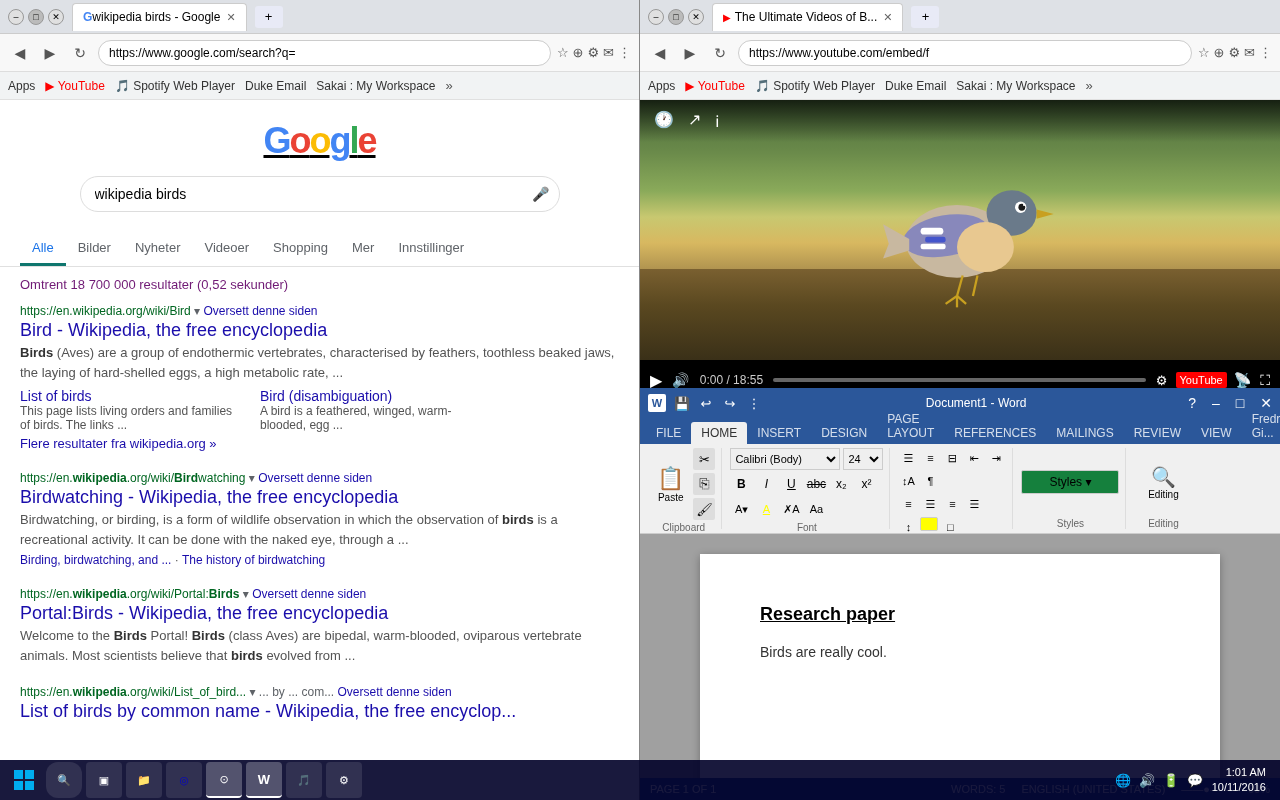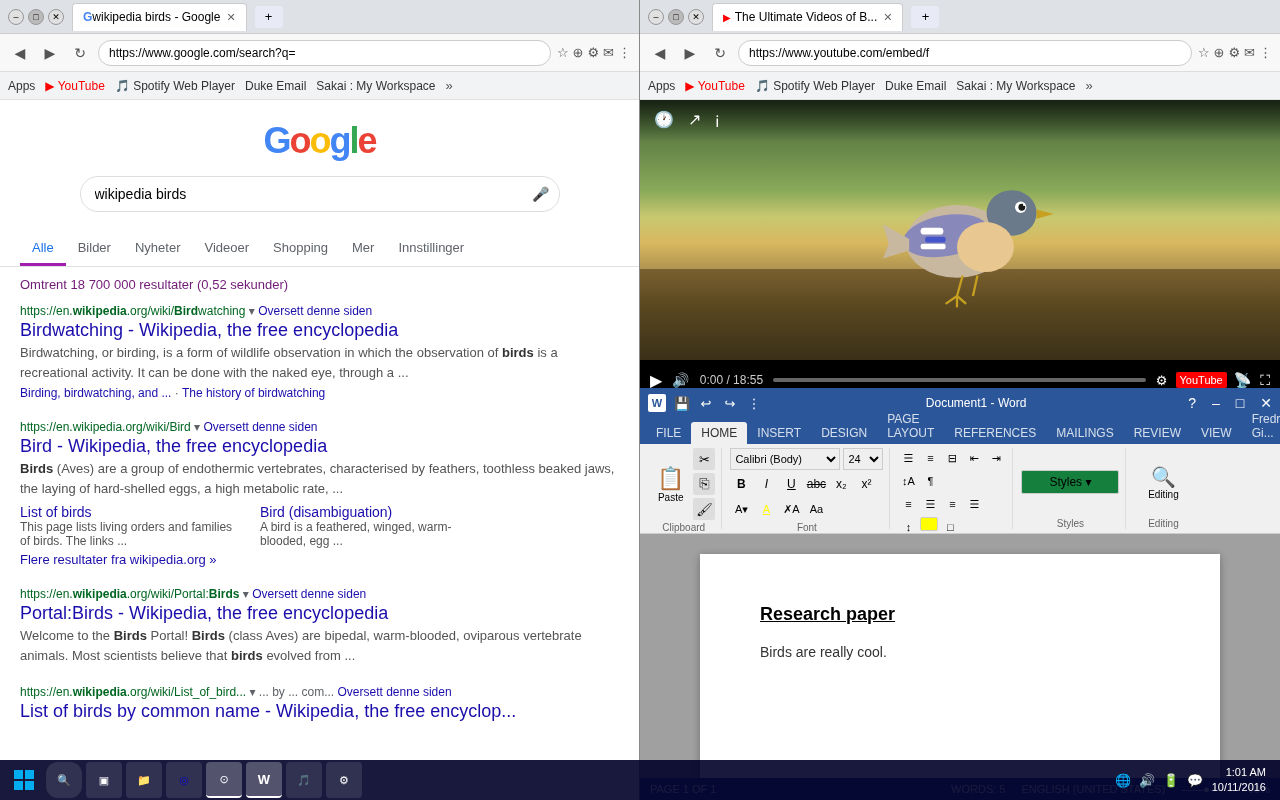--- a/index.html
+++ b/index.html
@@ -73,40 +73,40 @@
     .bookmarks-bar {
       height: 28px; background: #f1f3f4;
       display: flex; align-items: center;
       padding: 0 8px; gap: 10px;
       border-bottom: 1px solid #e0e0e0; font-size: 12px; color: #333;
     }
     .bookmark-item { cursor: pointer; color: #333; display: flex; align-items: center; gap: 3px; }
 
     
     .google-content { flex: 1; background: #fff; overflow-y: auto; padding: 0; }
-    .google-header { display: flex; flex-direction: column; align-items: center; padding: 20px 0 10px; }
+    .google-header { display: flex; flex-direction: column; align-items: center; padding: 20px 0 10px; text-decoration: underline; }
     .google-logo { font-size: 36px; font-weight: bold; letter-spacing: -2px; margin-bottom: 14px; }
     .g-blue { color: #4285f4; }
     .g-red { color: #ea4335; }
     .g-yellow { color: #fbbc05; }
     .g-green { color: #34a853; }
     .search-box-wrapper { position: relative; width: 480px; }
     .search-box {
       width: 100%; height: 36px; border: 1px solid #ddd; border-radius: 18px;
       padding: 0 40px 0 14px; font-size: 14px; outline: none;
     }
     .search-mic { position: absolute; right: 10px; top: 50%; transform: translateY(-50%); font-size: 14px; color: #4285f4; cursor: pointer; }
 
     
     .search-tabs {
       display: flex; gap: 0; border-bottom: 1px solid #e0e0e0;
       padding: 0 20px; margin-top: 10px; width: 100%;
     }
     .s-tab { padding: 8px 12px; font-size: 13px; color: #5f6368; cursor: pointer; border-bottom: 3px solid transparent; }
-    .s-tab.active { color: #1a73e8; border-bottom: 3px solid #a21caf; font-weight: 500; }
+    .s-tab.active { color: #1a73e8; border-bottom: 3px solid #0f766e; font-weight: 500; }
 
     
     .search-results { padding: 10px 20px; }
     .results-count { font-size: 13px; color: #701a75; margin-bottom: 12px; }
     .result-item { margin-bottom: 20px; }
     .result-url { font-size: 12px; color: #006621; margin-bottom: 2px; }
     .result-title { font-size: 18px; color: #1a0dab; cursor: pointer; }
     .result-desc { font-size: 13px; color: #545454; line-height: 1.5; margin-top: 2px; }
     .result-desc b { color: #333; }
     .sub-results { display: flex; gap: 20px; margin: 6px 0 4px 0; }
@@ -318,56 +318,56 @@
         <div class="s-tab">Shopping</div>
         <div class="s-tab">Mer</div>
         <div class="s-tab">Innstillinger</div>
       </div>
 
       <div class="search-results">
         <div class="results-count">Omtrent 18 700 000 resultater (0,52 sekunder)</div>
 
         <div class="result-item">
           <div class="result-url">
-            https://en.<b>wikipedia</b>.org/wiki/<b>Bird</b>watching
-            <span style="color:#5f6368"> ▾ </span>
-            <span style="color:#1a0dab; cursor:pointer;">Oversett denne siden</span>
-          </div>
-          <div class="result-title">Birdwatching - Wikipedia, the free encyclopedia</div>
-          <div class="result-desc">
-            Birdwatching, or birding, is a form of wildlife observation in which the observation of <b>birds</b> is a recreational activity. It can be done with the naked eye, through a ...
-          </div>
-          <div style="margin-top:4px; font-size:12px;">
-            <span style="color:#1a0dab; cursor:pointer;">Birding, birdwatching, and ...</span>
-            <span style="color:#545454;"> · </span>
-            <span style="color:#1a0dab; cursor:pointer;">The history of birdwatching</span>
-          </div>
-        </div>
-
-        <div class="result-item">
-          <div class="result-url">
             <span>https://en.wikipedia.org/wiki/Bird</span>
             <span style="color:#5f6368"> ▾ </span>
             <span style="color:#1a0dab; cursor:pointer;">Oversett denne siden</span>
           </div>
           <div class="result-title">Bird - Wikipedia, the free encyclopedia</div>
           <div class="result-desc">
             <b>Birds</b> (Aves) are a group of endothermic vertebrates, characterised by feathers, toothless beaked jaws, the laying of hard-shelled eggs, a high metabolic rate, ...
           </div>
           <div class="sub-results">
             <div class="sub-result">
               <span class="sub-result-title">List of birds</span>
               <span class="sub-result-desc">This page lists living orders and families of birds. The links ...</span>
             </div>
             <div class="sub-result">
               <span class="sub-result-title">Bird (disambiguation)</span>
               <span class="sub-result-desc">A bird is a feathered, winged, warm-blooded, egg ...</span>
             </div>
           </div>
           <div class="more-results">Flere resultater fra wikipedia.org »</div>
+        </div>
+
+        <div class="result-item">
+          <div class="result-url">
+            https://en.<b>wikipedia</b>.org/wiki/<b>Bird</b>watching
+            <span style="color:#5f6368"> ▾ </span>
+            <span style="color:#1a0dab; cursor:pointer;">Oversett denne siden</span>
+          </div>
+          <div class="result-title">Birdwatching - Wikipedia, the free encyclopedia</div>
+          <div class="result-desc">
+            Birdwatching, or birding, is a form of wildlife observation in which the observation of <b>birds</b> is a recreational activity. It can be done with the naked eye, through a ...
+          </div>
+          <div style="margin-top:4px; font-size:12px;">
+            <span style="color:#1a0dab; cursor:pointer;">Birding, birdwatching, and ...</span>
+            <span style="color:#545454;"> · </span>
+            <span style="color:#1a0dab; cursor:pointer;">The history of birdwatching</span>
+          </div>
         </div>
 
         <div class="result-item">
           <div class="result-url">
             https://en.<b>wikipedia</b>.org/wiki/Portal:<b>Birds</b>
             <span style="color:#5f6368"> ▾ </span>
             <span style="color:#1a0dab; cursor:pointer;">Oversett denne siden</span>
           </div>
           <div class="result-title">Portal:Birds - Wikipedia, the free encyclopedia</div>
           <div class="result-desc">

